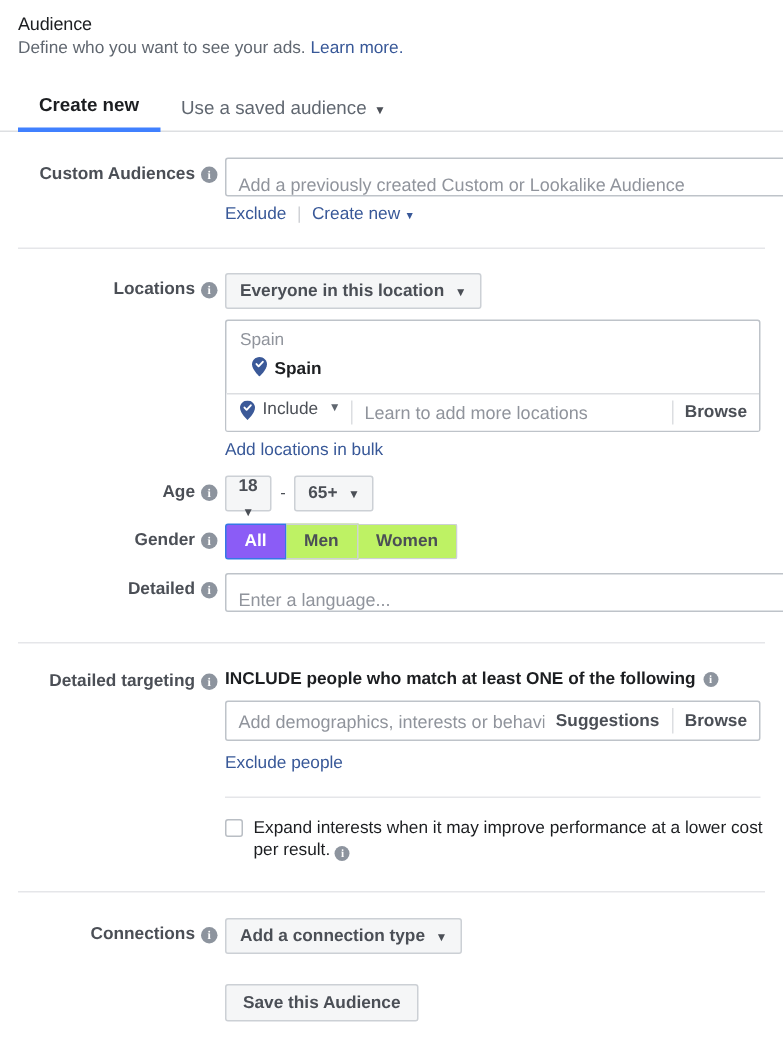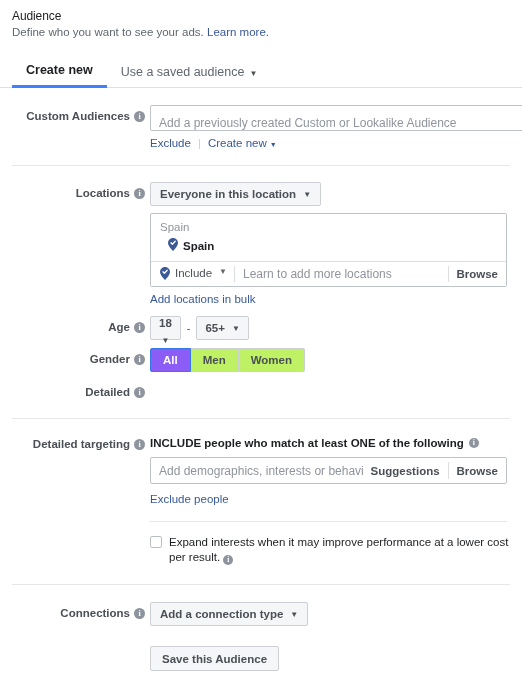--- a/index.html
+++ b/index.html
@@ -325,20 +325,25 @@
         <div class="seg-i">Women</div>
       </div>
     </div>
   </div>
 
   <div class="row" style="margin-top:9px;">
     <div class="lbl">
       <span>Detailed</span>
       <span class="info">i</span>
     </div>
+    <div class="fields">
+      <div class="inp">
+        <span class="ph">Enter a language...</span>
+      </div>
+    </div>
   </div>
 
   <div class="divider" style="margin-top:20px;"></div>
 
   <div class="row" style="margin-top:14px;">
     <div class="lbl">
       <span>Detailed targeting</span>
       <span class="info">i</span>
     </div>
     <div class="fields">

